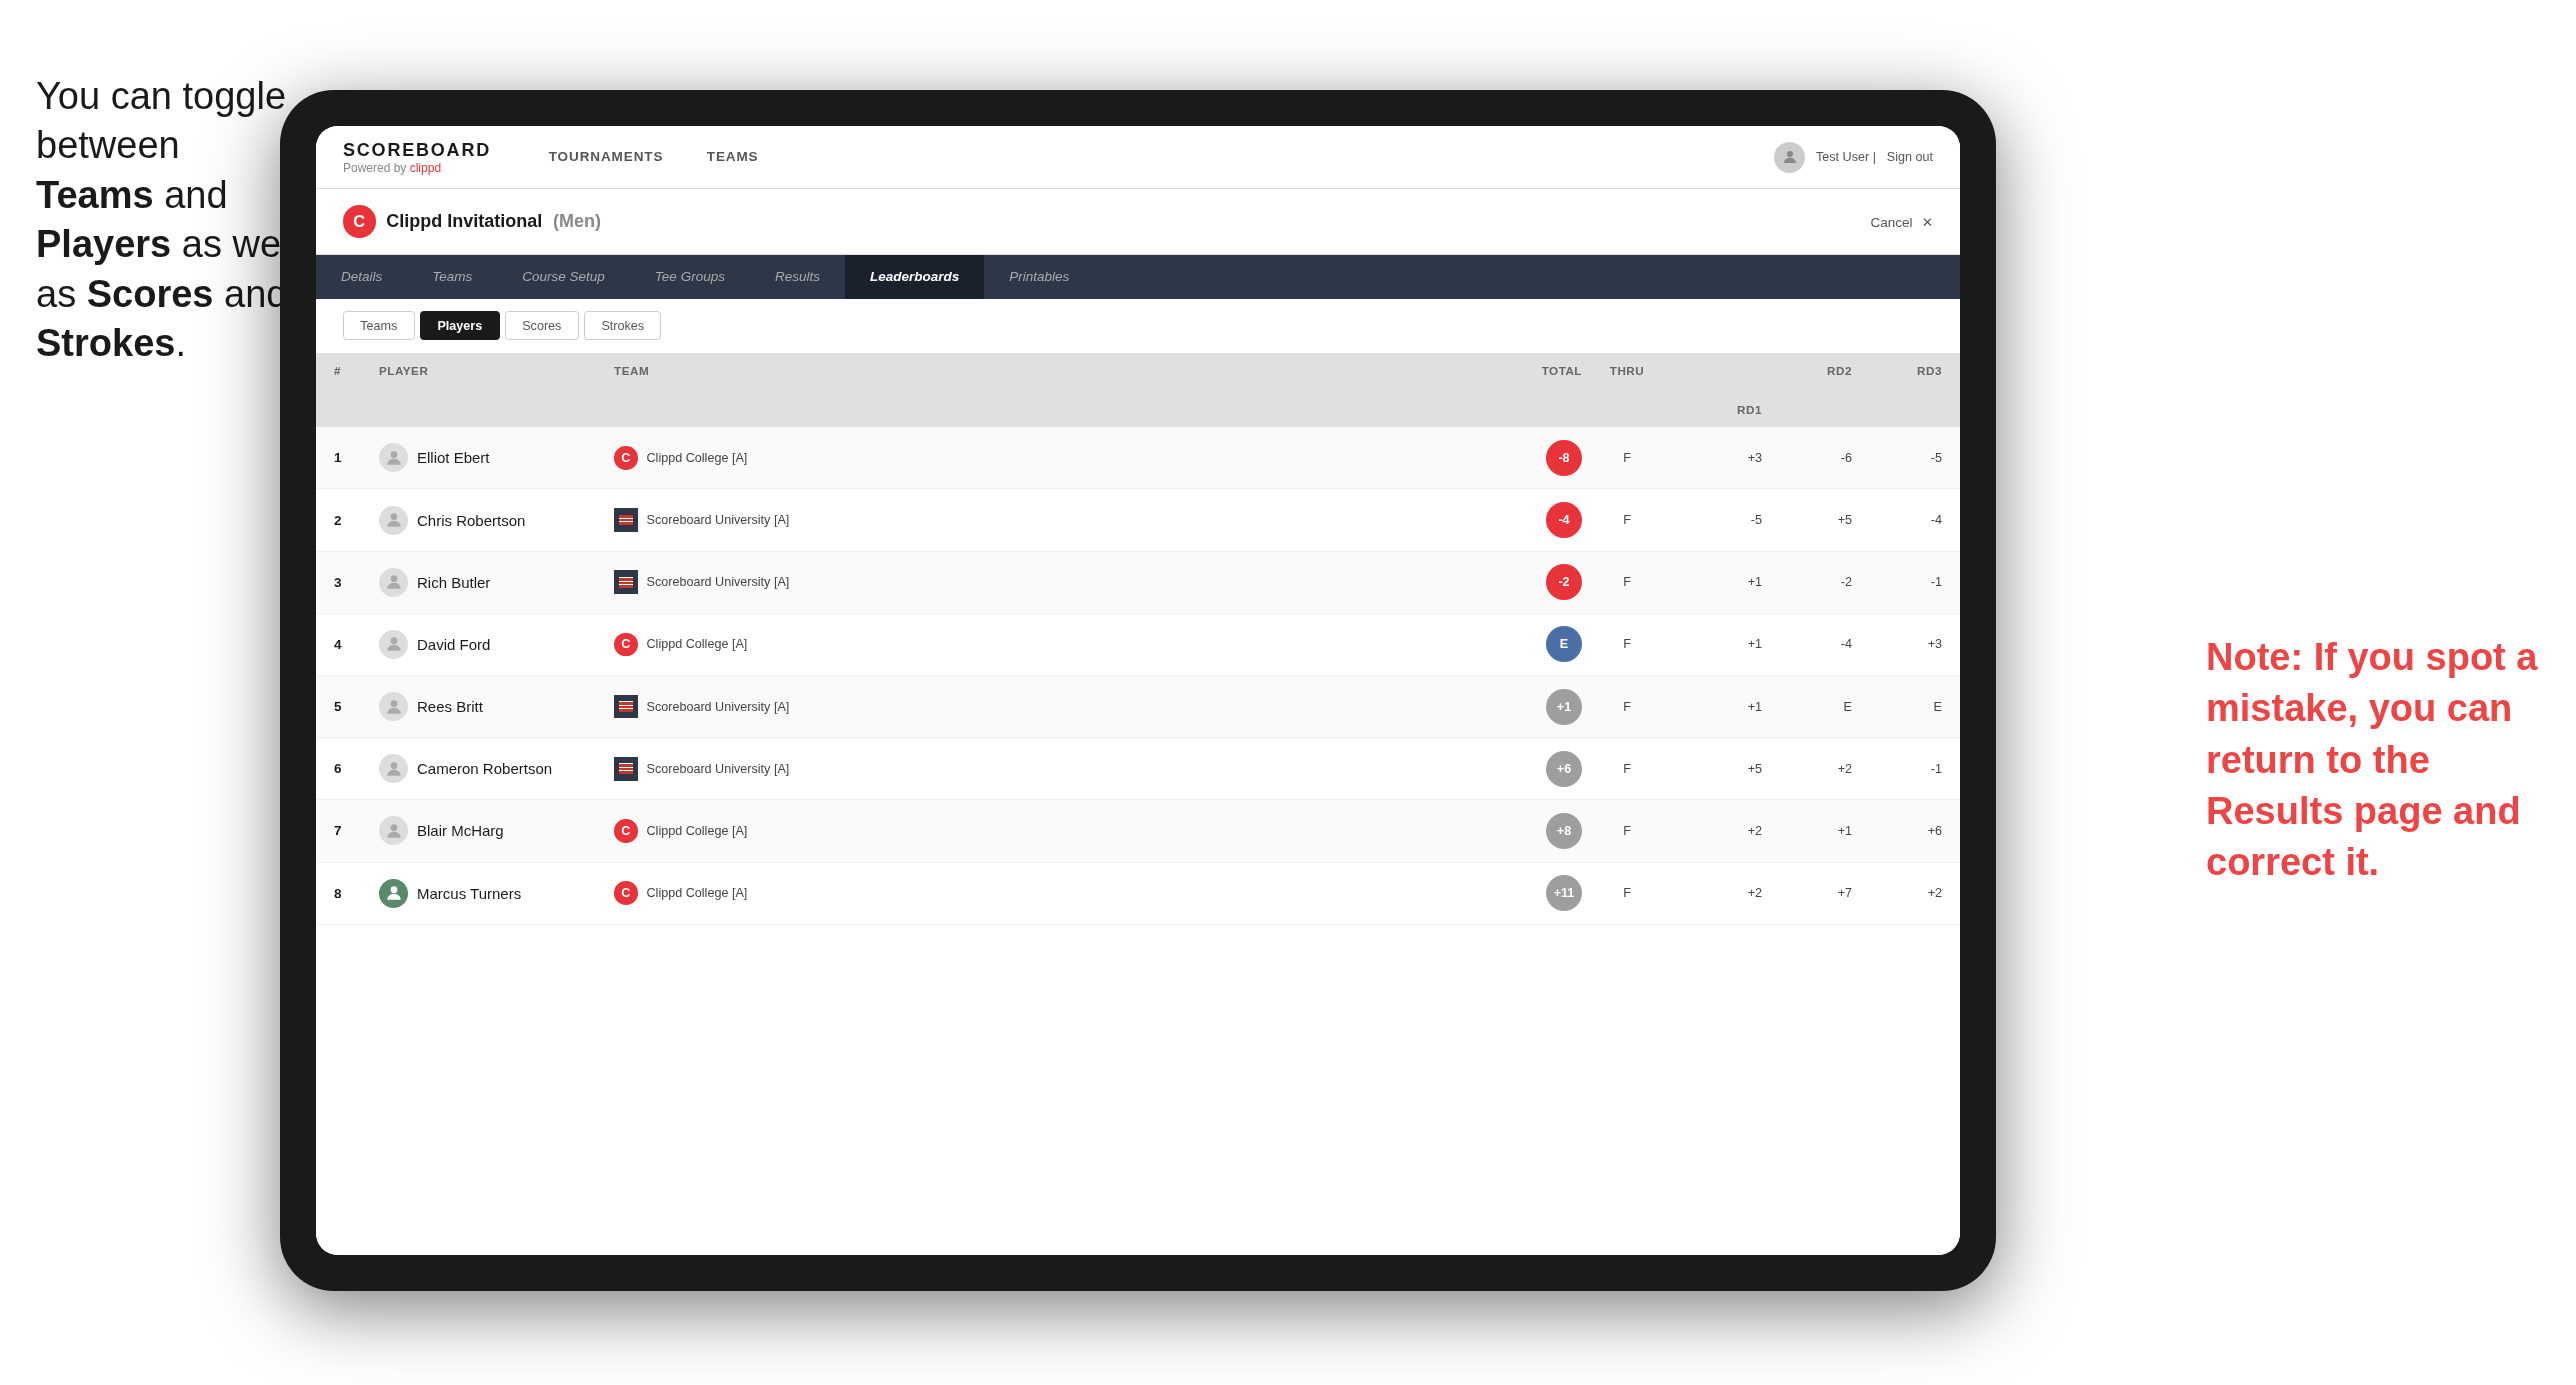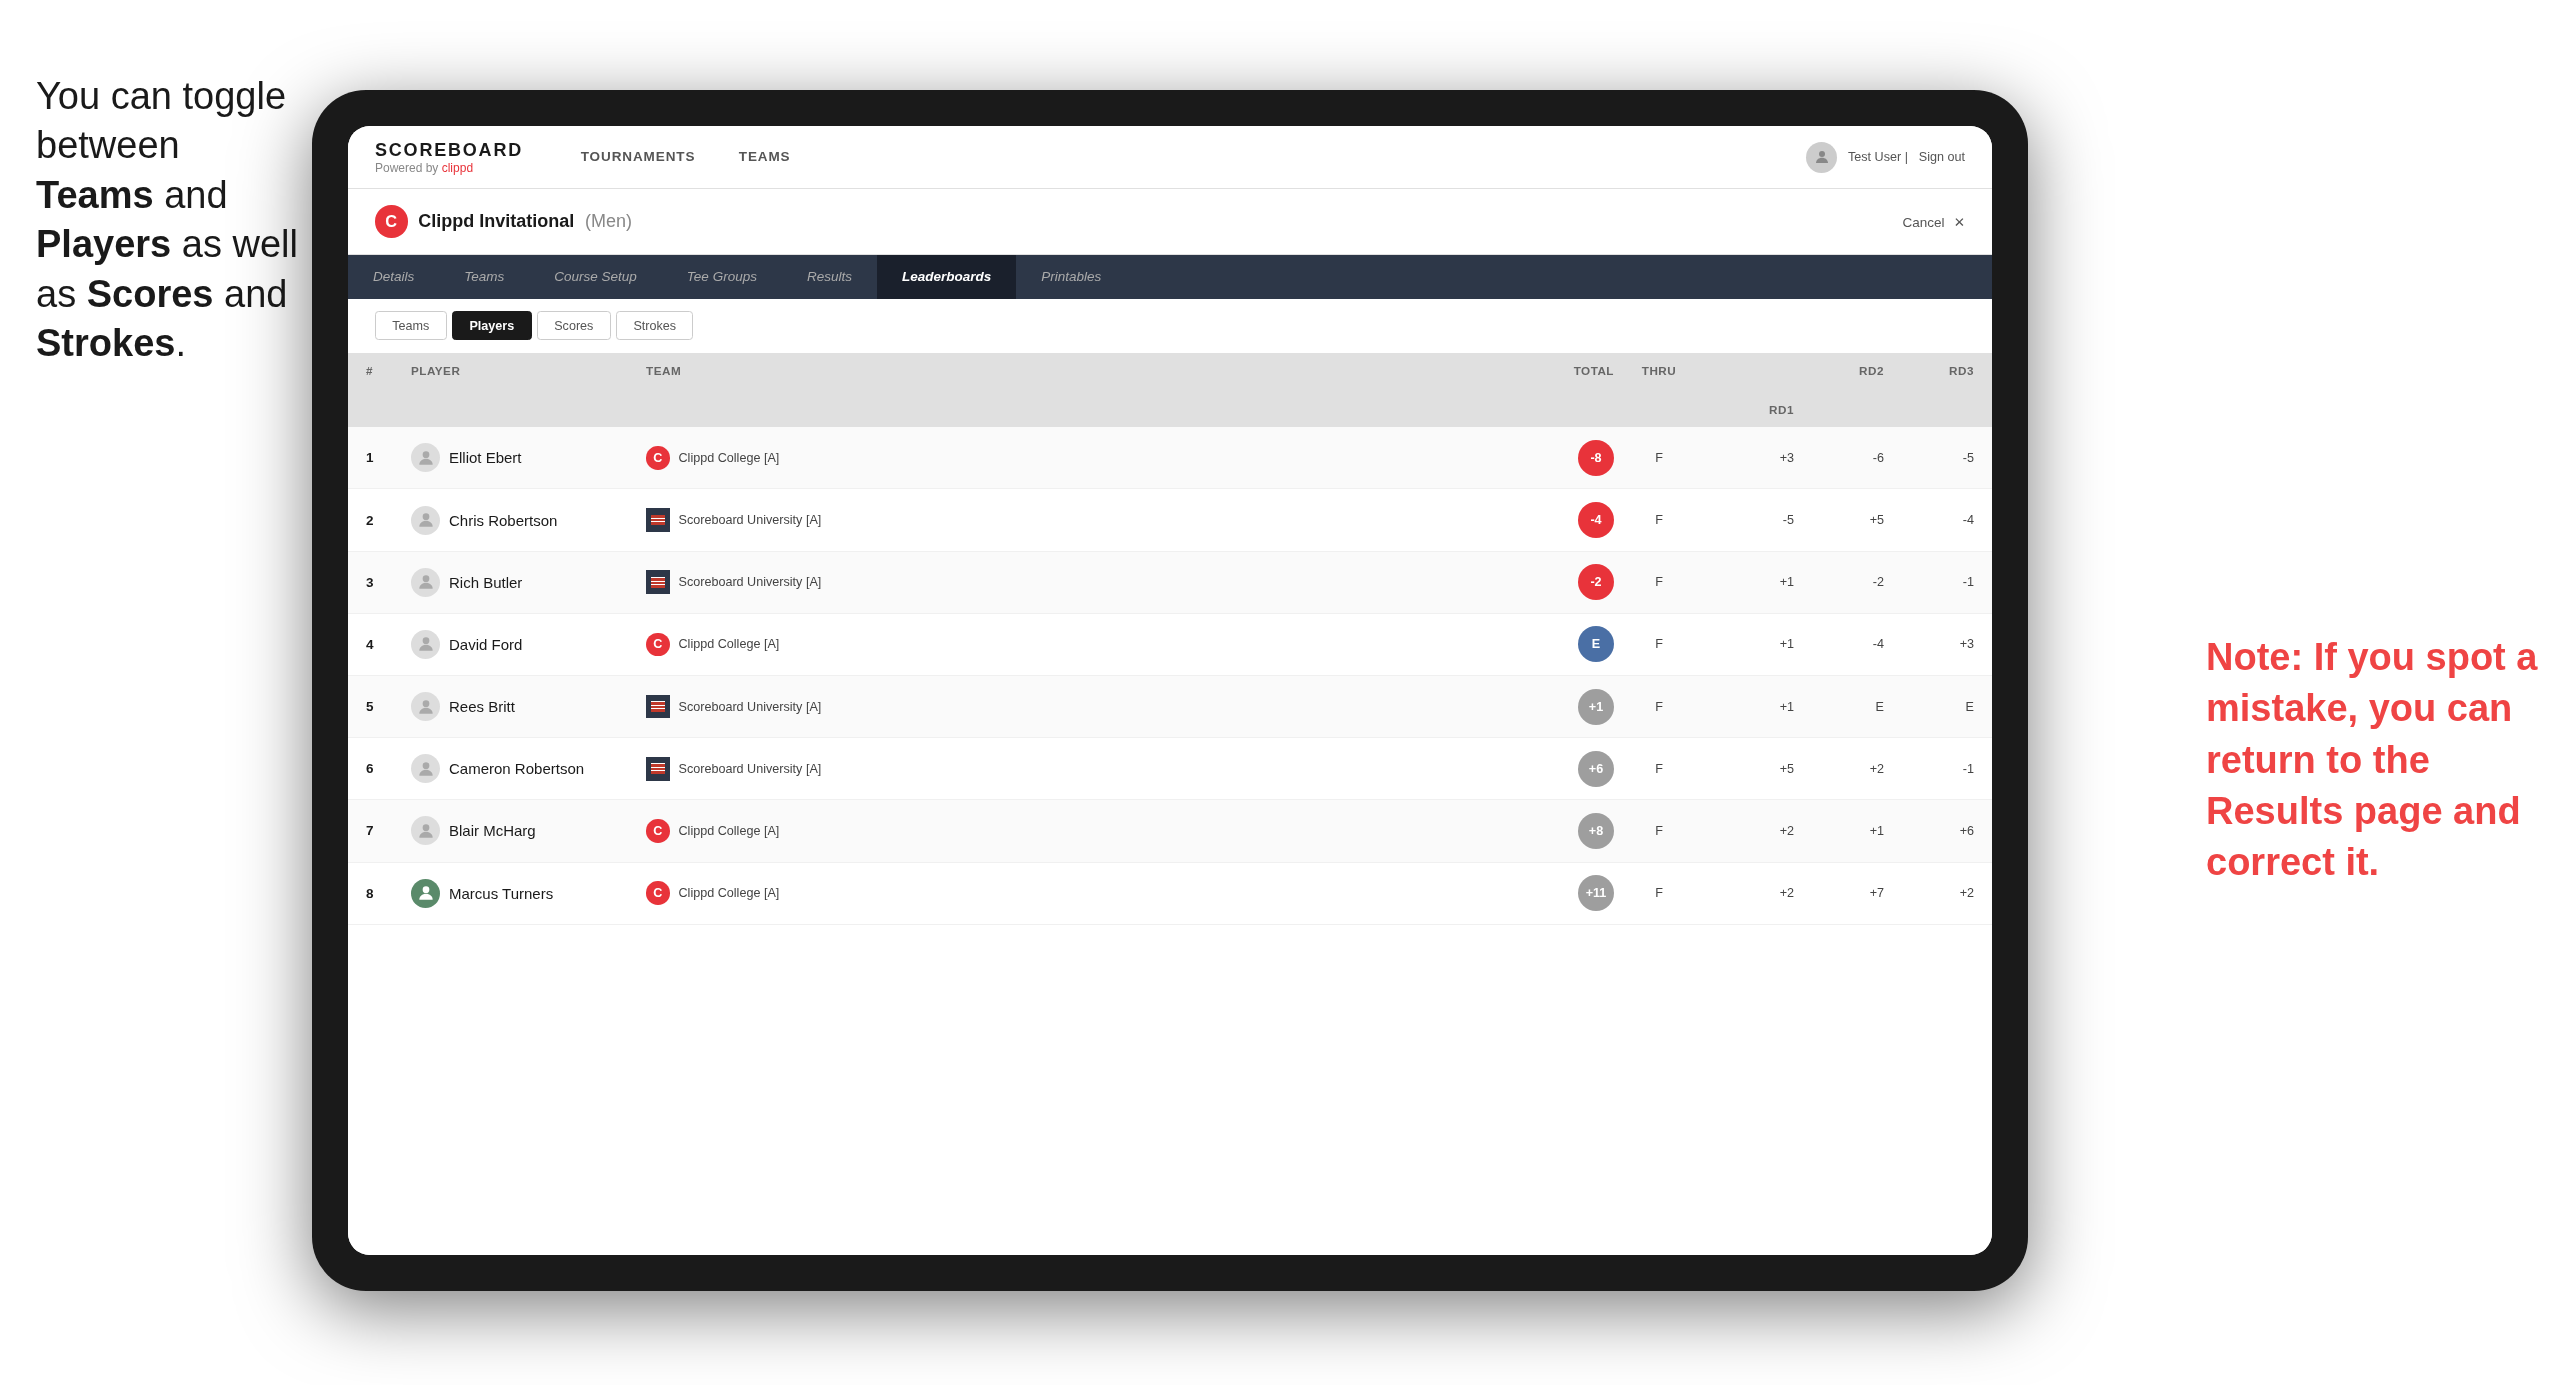--- a/index.html
+++ b/index.html
@@ -32,21 +32,21 @@
       width: 343px;
       font-size: 38px;
       line-height: 1.35;
       color: #ef4444;
     }
     .right-annotation b { font-weight: 900; }
 
     
     .tablet-frame {
       position: absolute;
-      left: 312px;
+      left: 280px;
       top: 90px;
       width: 1716px;
       height: 1201px;
       background: #1a1a1a;
       border-radius: 54px;
       box-shadow: 0 18px 72px rgba(0,0,0,0.5);
       padding: 36px;
     }
 
     .tablet-screen {
@@ -380,21 +380,21 @@
         </div>
         <span>Test User |</span>
         <span style="cursor:pointer;color:#555;">Sign out</span>
       </div>
     </div>
 
     <div class="tournament-header">
       <div class="tournament-title">
         <div class="tournament-logo">C</div>
         <span>Clippd Invitational</span>
-        <span style="font-weight:400;color:#888;">(Men)</span>
+        <span style="font-weight:700;color:#888;">(Men)</span>
       </div>
       <div class="cancel-btn">
         <span>Cancel</span>
         <span>✕</span>
       </div>
     </div>
 
     <div class="tab-bar">
       <div class="tab-item">Details</div>
       <div class="tab-item">Teams</div>

